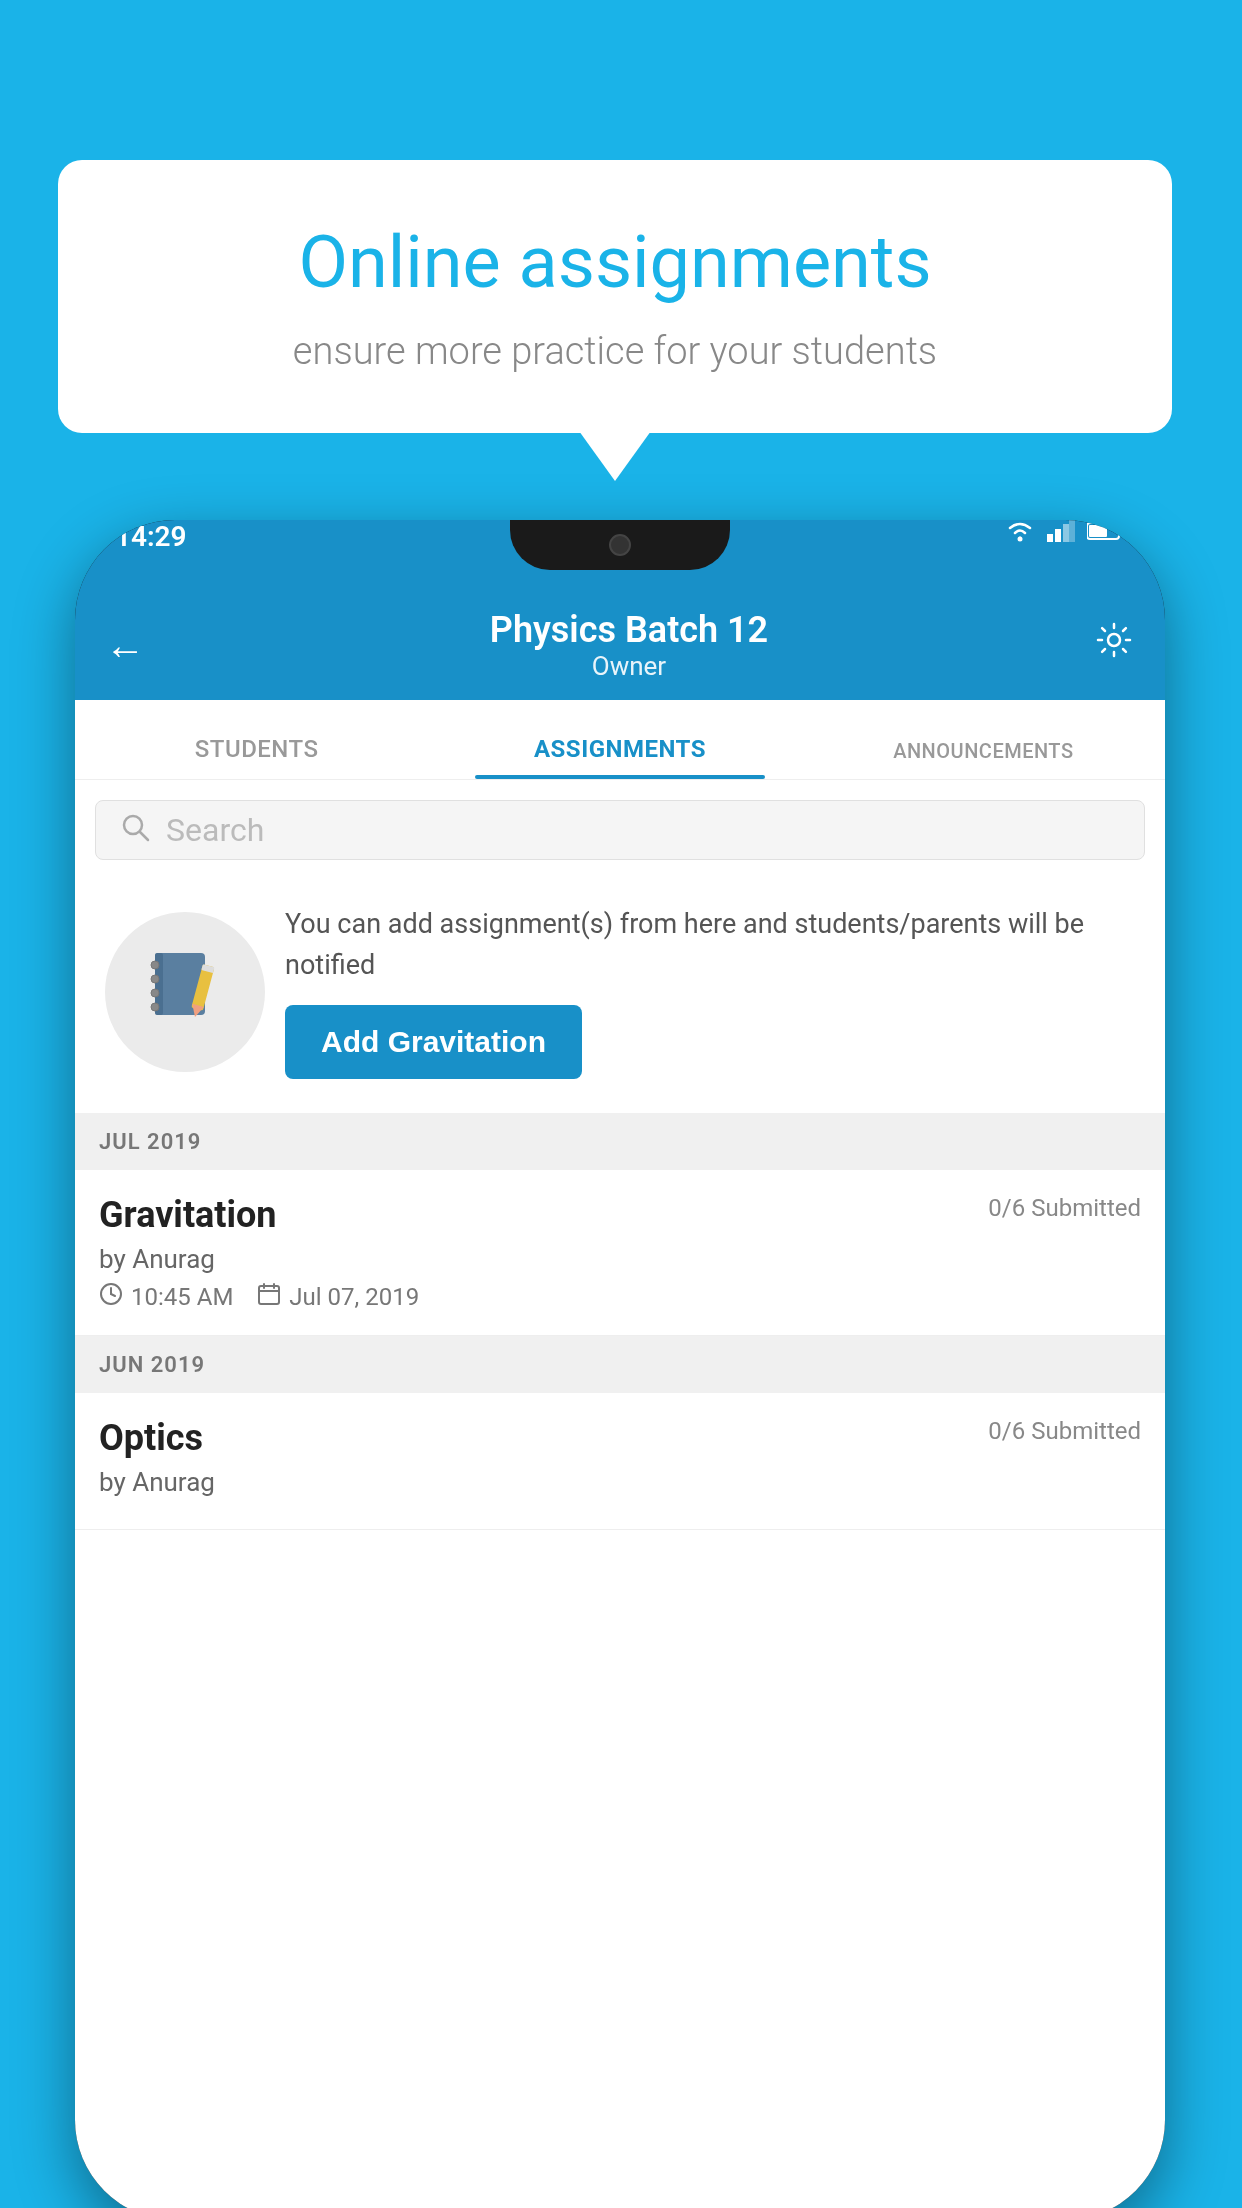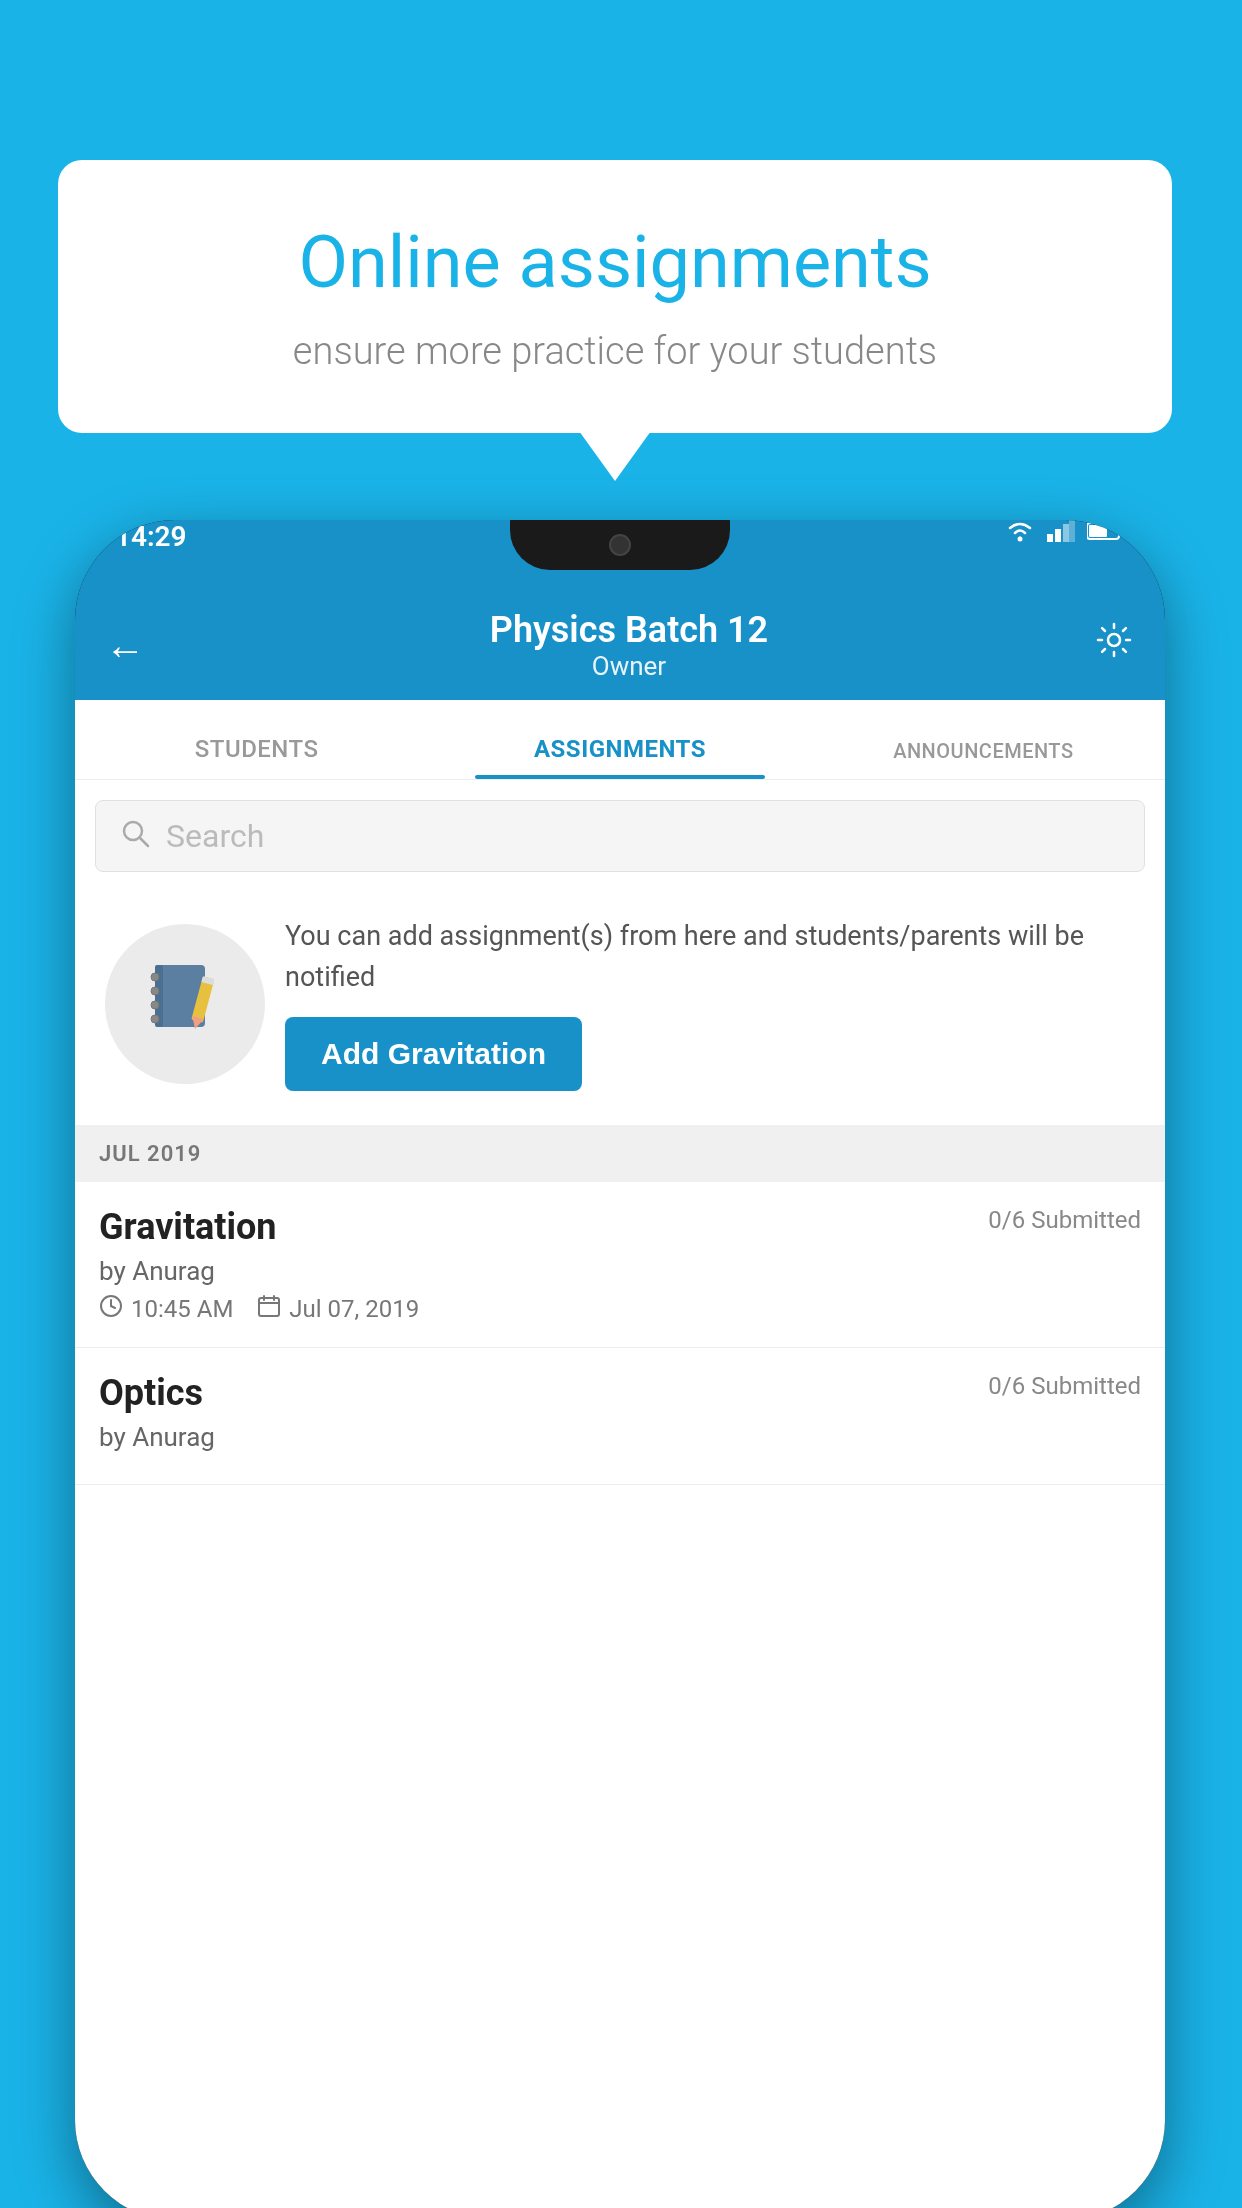--- a/index.html
+++ b/index.html
@@ -217,21 +217,21 @@
 
     
     .search-bar {
       margin: 20px;
       background: #f5f5f5;
       border-radius: 8px;
       border: 1px solid #e0e0e0;
       display: flex;
       align-items: center;
       padding: 0 24px;
-      height: 72px;
+      height: 60px;
     }
 
     .search-icon-el {
       color: #aaa;
       font-size: 34px;
       margin-right: 16px;
     }
 
     .search-placeholder {
       font-size: 32px;
@@ -487,20 +487,23 @@
               <line x1="2" y1="9" x2="22" y2="9" stroke="#777" stroke-width="2"></line>
               <line x1="7" y1="2" x2="7" y2="6" stroke="#777" stroke-width="2" stroke-linecap="round"></line>
               <line x1="17" y1="2" x2="17" y2="6" stroke="#777" stroke-width="2" stroke-linecap="round"></line>
             </svg>
           </span>
           <span>Jul 07, 2019</span>
         </div>
       </div>
     </div>
 
+    <div class="section-header">
+      <span>JUN 2019</span>
+    </div>
 
     <div class="assignment-item">
       <div class="assignment-top">
         <span class="assignment-title">Optics</span>
         <span class="assignment-submitted">0/6 Submitted</span>
       </div>
       <div class="assignment-author">by Anurag</div>
     </div>
 
   </div>

